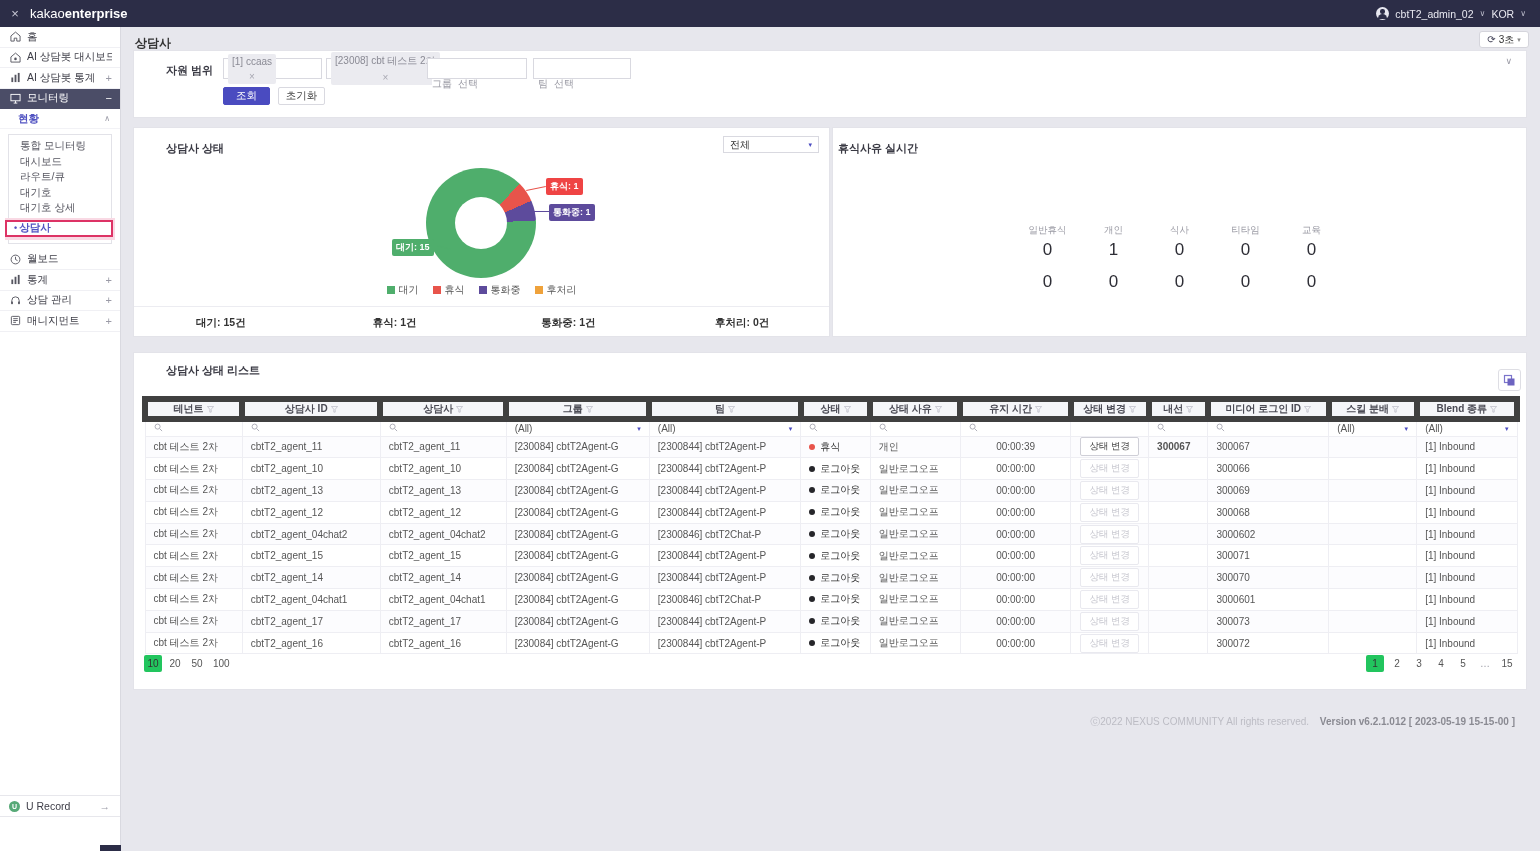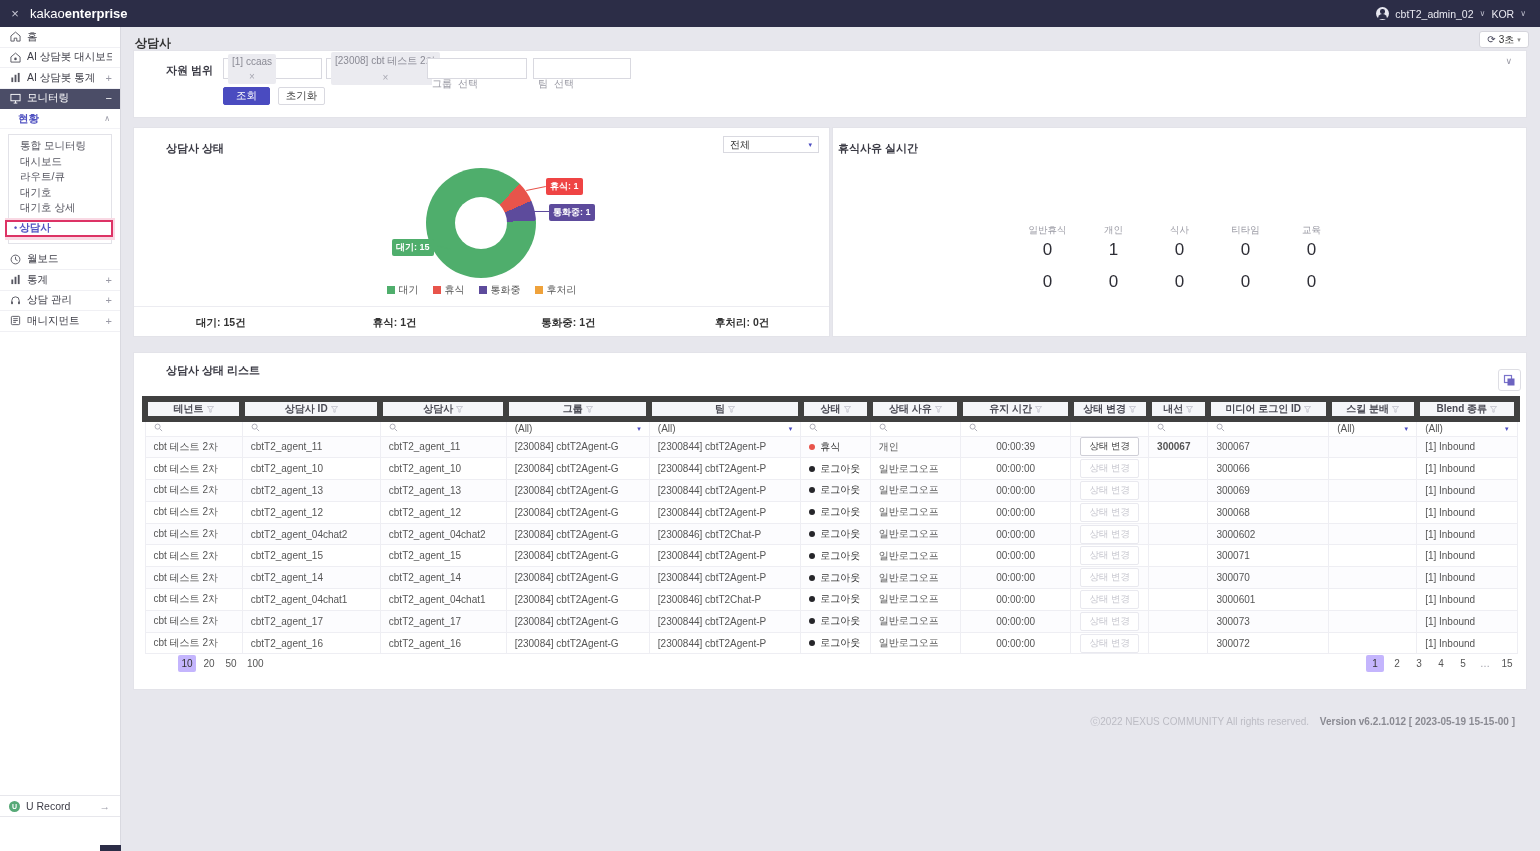--- a/index.html
+++ b/index.html
@@ -103,21 +103,21 @@
   .dur { text-align:center; color:#333; }
   .chg-btn { display:inline-block; border:1px solid #cfcfd7; border-radius:2px; padding:2px 8px; font-size:9.5px; color:#444; background:#fff; cursor:pointer; }
   .chg-btn.disabled { color:#c8c8d0; border-color:#e9e9ef; cursor:default; }
   .t-ext { font-weight:700; color:#333; }
   .t-media { color:#333; }
   .t-blend { color:#8a8a94; }
 
   .pagi-sizes { position:absolute; left:10px; top:302px; display:flex; gap:4px; }
   .pagi-pages { position:absolute; right:10px; top:302px; display:flex; gap:4px; }
   .pg-btn { min-width:18px; height:17px; padding:0 3px; display:flex; align-items:center; justify-content:center; font-size:10px; color:#555; border-radius:2px; cursor:pointer; }
-  .pg-btn.active { background:#c4b5fd; color:#333;margin-left:34px; }
+  .pg-btn.active { background:#22c55e; color:#333; }
   .pg-ellipsis { cursor:default; color:#9a9aa4; }
 
   .footer { position:absolute; left:0; top:688px; width:1394px; text-align:right; font-size:10px; }
   .footer .copy { color:#bcbcc4; }
   .footer .ver { color:#8a8a92; font-weight:700; margin-left:8px; }
 </style>
 </head>
 <body>
 
 <div class="topbar">

